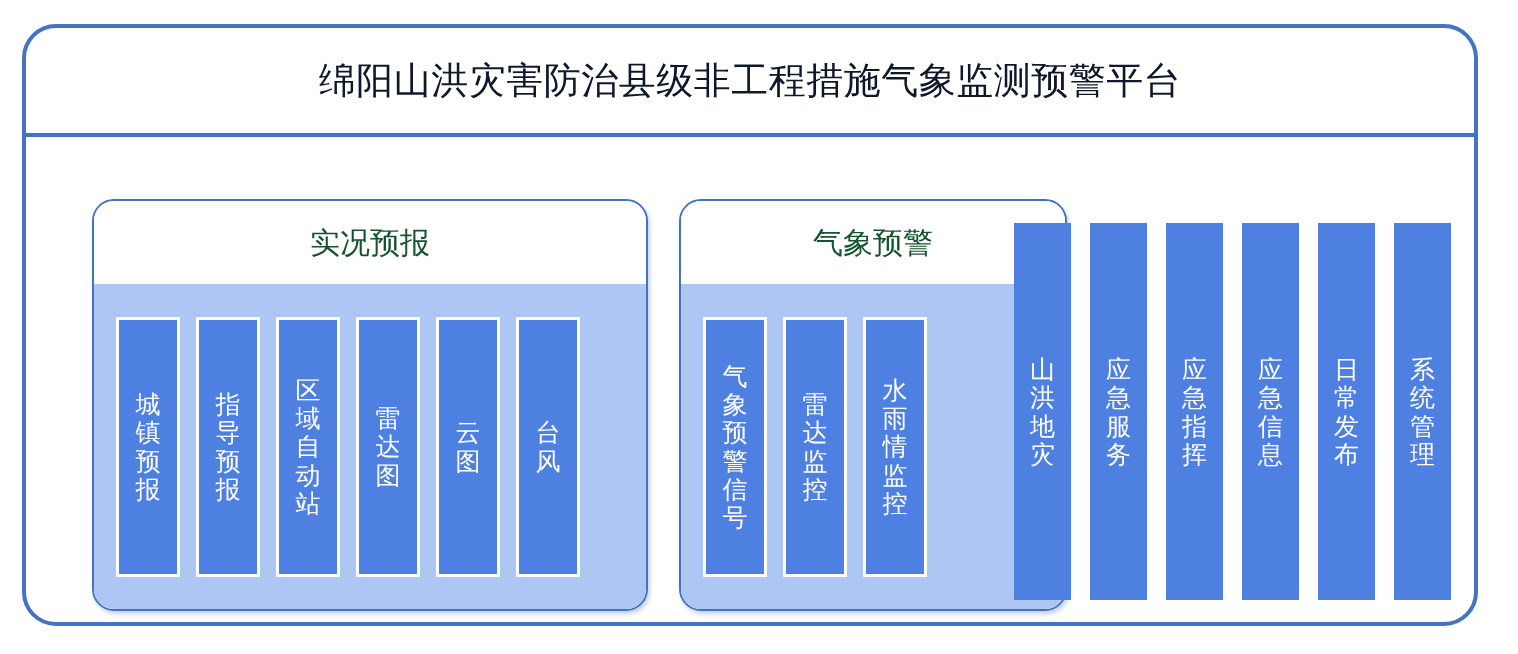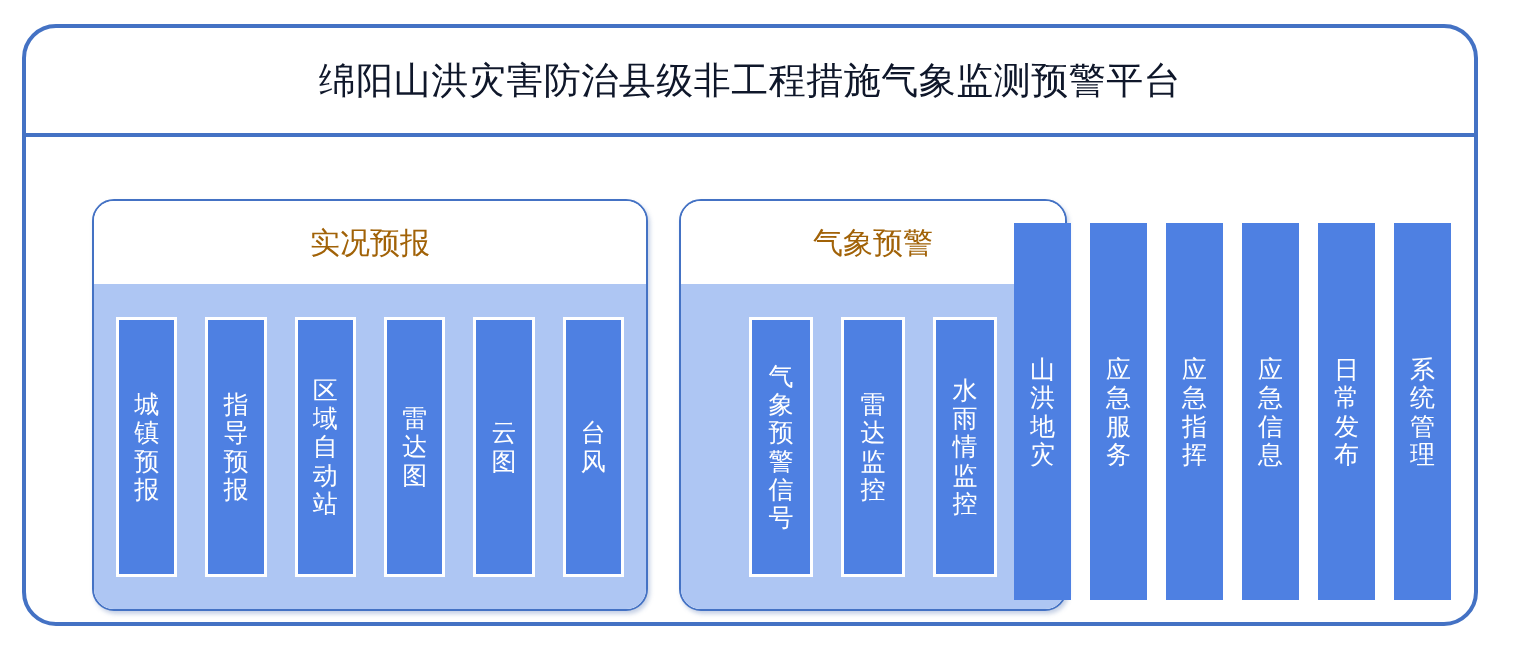--- a/index.html
+++ b/index.html
@@ -78,34 +78,34 @@
   .panel-header {
     height: 83px;
     display: flex;
     align-items: center;
     justify-content: center;
     background: #ffffff;
   }
   .panel-title {
     font-size: 30px;
     line-height: 1;
-    color: #a16207;
+    color: #14532d;
     white-space: nowrap;
   }
   .panel-body {
     position: absolute;
     left: 0;
     right: 0;
     top: 83px;
     bottom: 0;
     background: #AEC6F3;
     display: flex;
     align-items: center;
-    justify-content: center;
-    gap: 28px;
+    justify-content: flex-start;
+    gap: 16px;
     padding: 0 22px;
     box-sizing: border-box;
   }
 
   
   .v-bar {
     box-sizing: border-box;
     background: #4E80E2;
     border: 3px solid #ffffff;
     display: flex;

